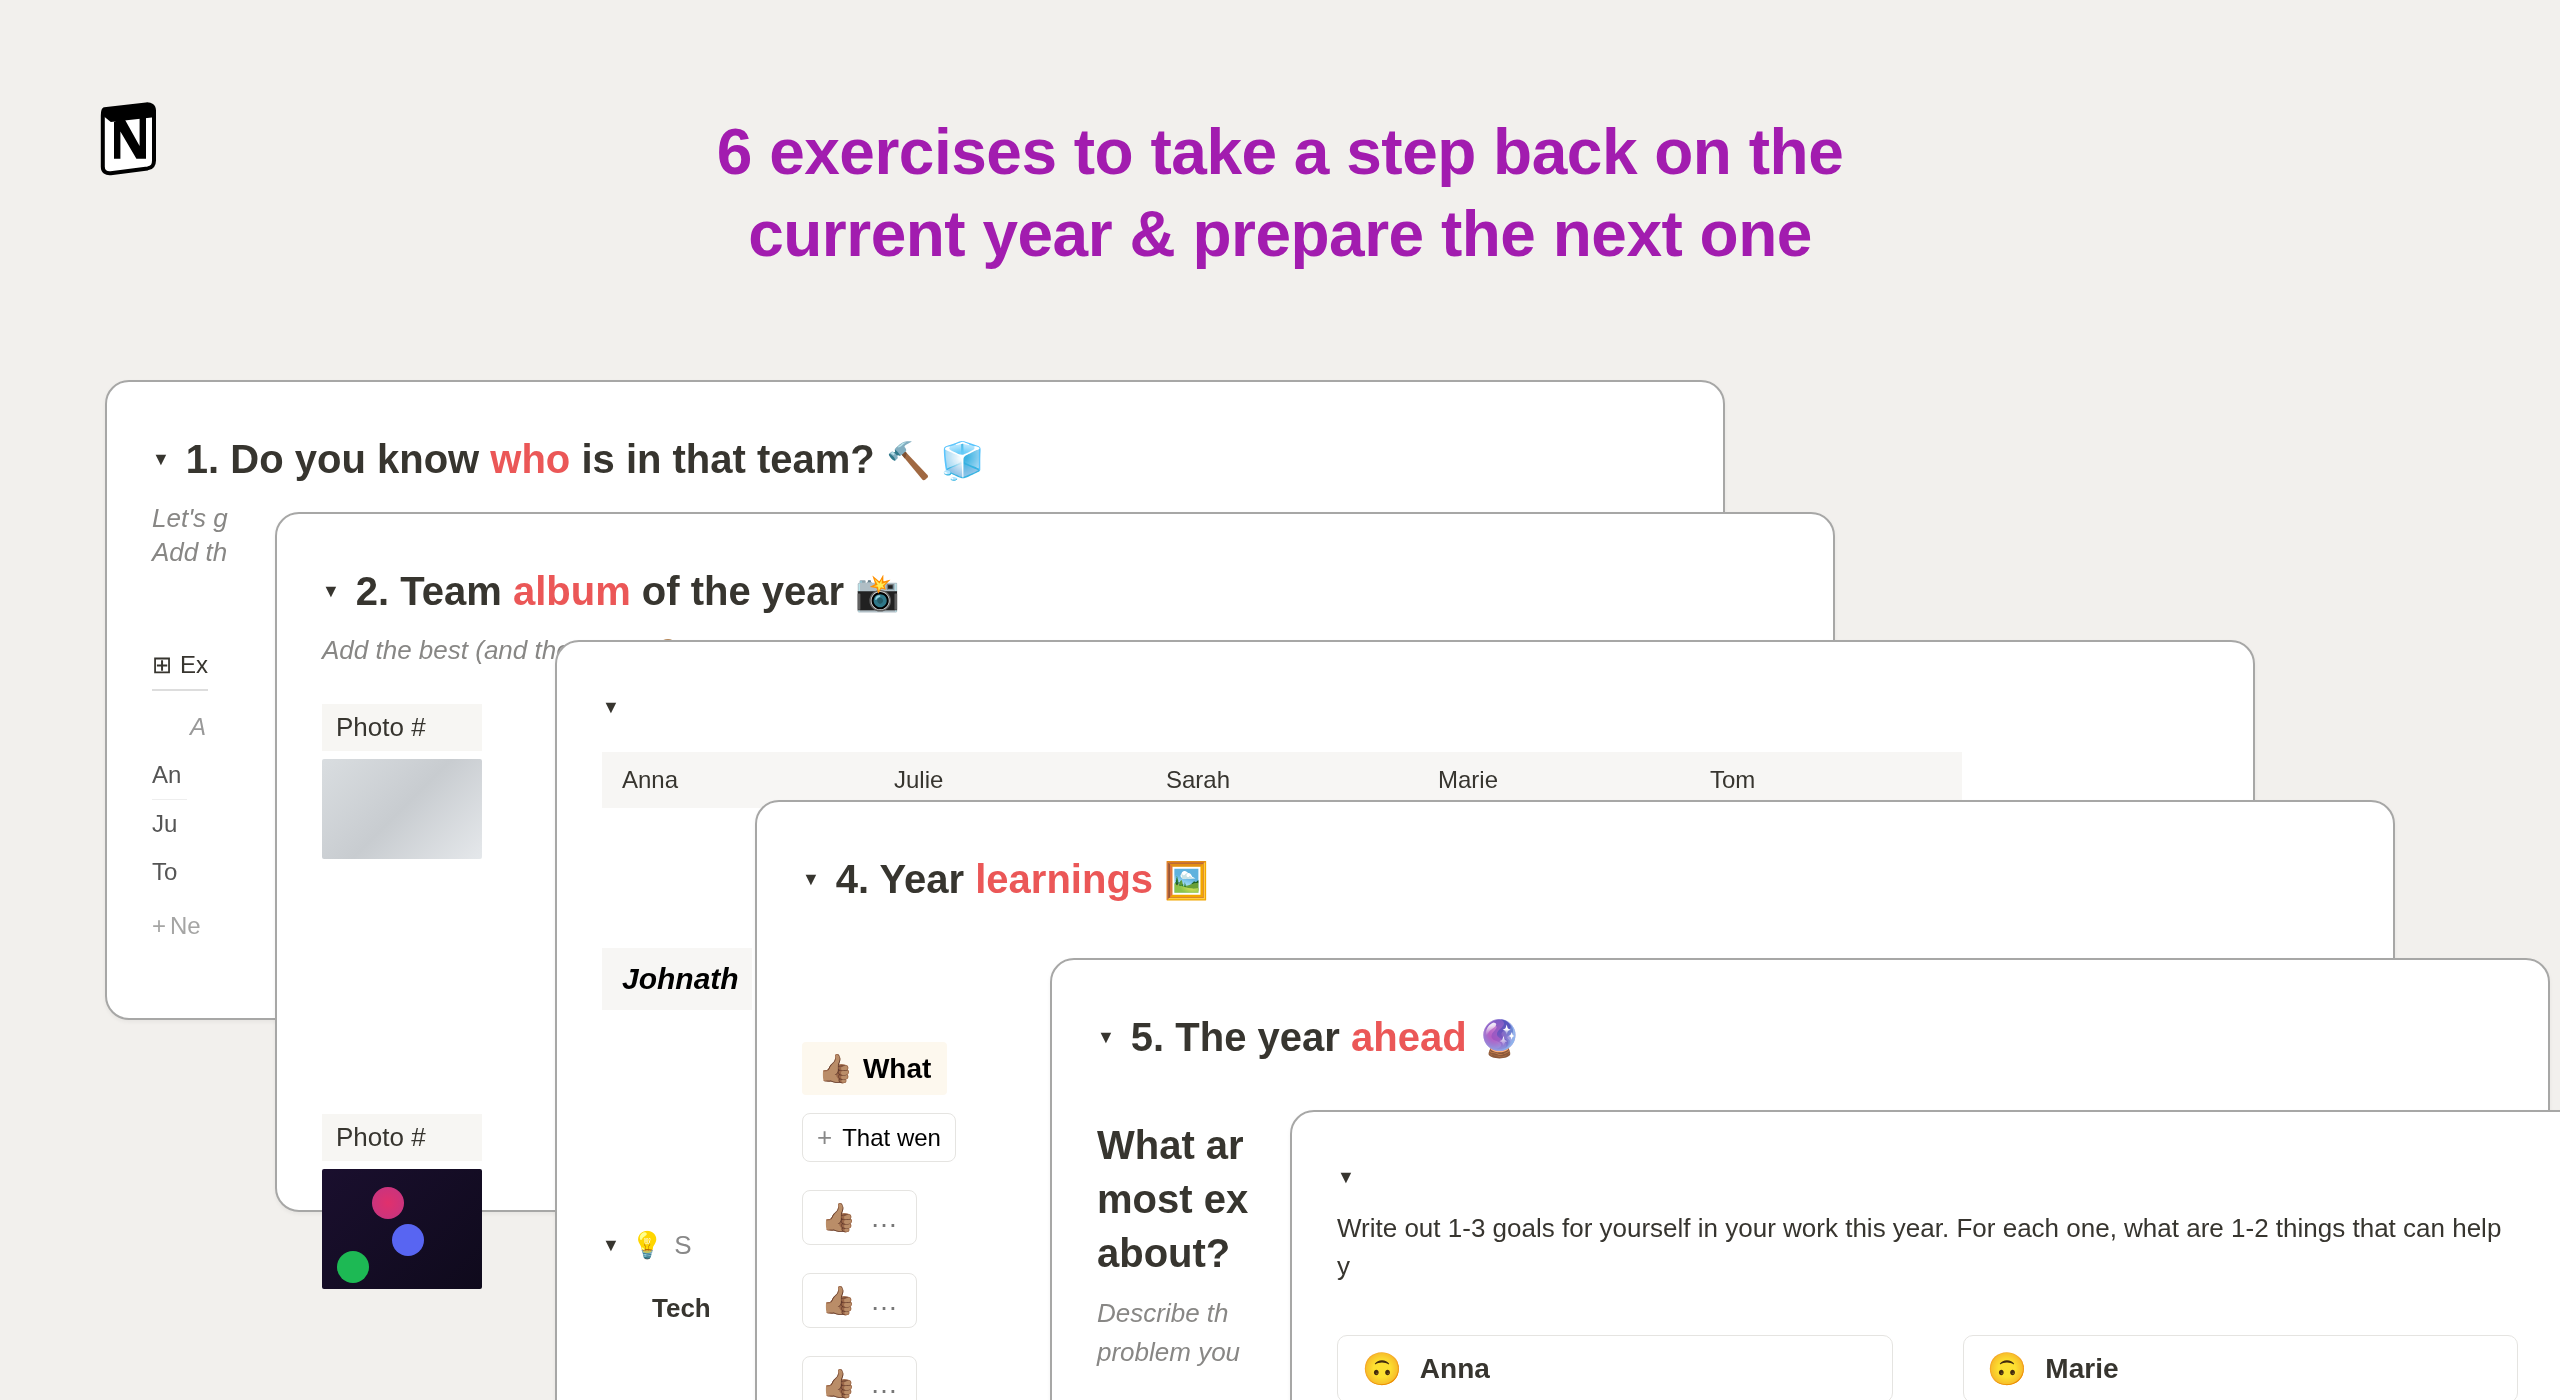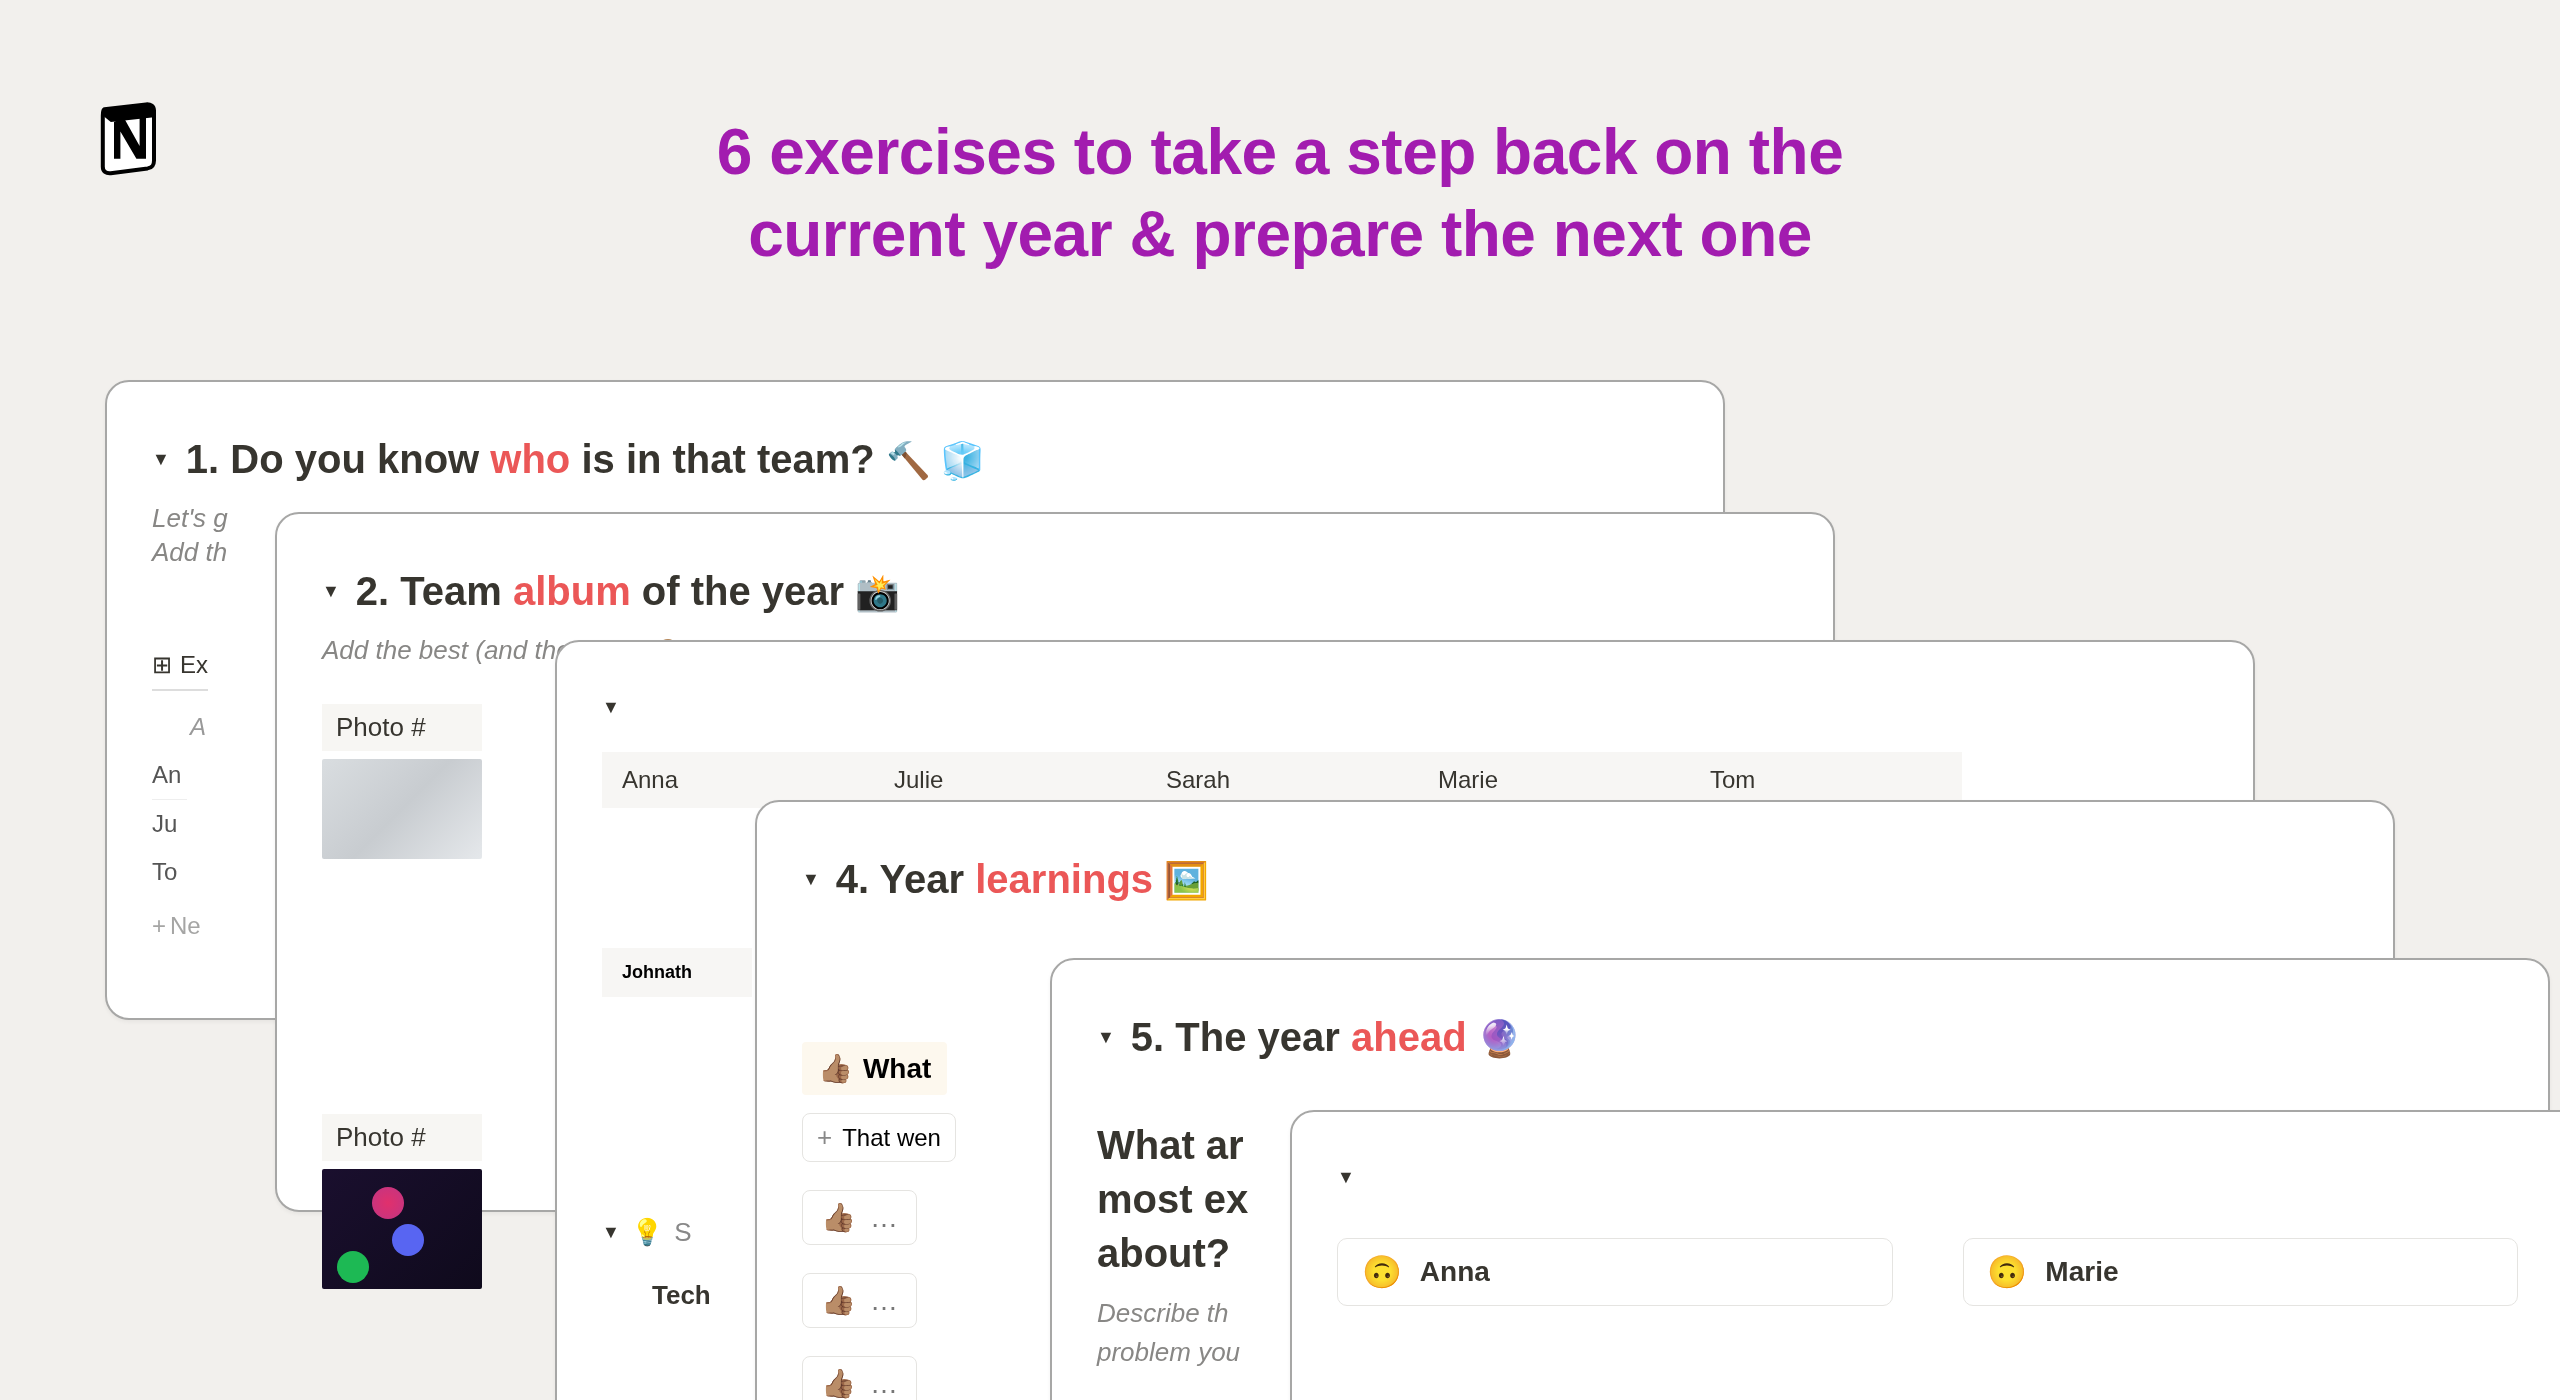--- a/index.html
+++ b/index.html
@@ -149,25 +149,26 @@
   font-size: 24px;
   color: #37352f;
 }
 #card3 .skill-header > div {
   flex: 1;
   padding: 14px 20px;
 }
 #card3 .skill-row2 {
   display: flex;
   background: #f7f6f4;
-  font-size: 18px;
+  font-size: 30px;
   font-weight: 600;
   margin-top: 140px;
   width: 150px;
   padding: 14px 20px;
+  font-style: italic;
 }
 #card3 .sub-toggle {
   margin-top: 220px;
   font-size: 26px;
   color: #888;
   display: flex;
   align-items: center;
   gap: 10px;
 }
 #card3 .tech-label {
@@ -402,20 +403,21 @@
   <div class="q-sub">
     <div>Describe th</div>
     <div>problem you</div>
   </div>
 </div>
 
 <div class="card" id="card6">
   <div class="card-heading">
     <span class="toggle-arrow">▼</span>
   </div>
+  <div class="goal-sub">Write out 1-3 goals for yourself in your work this year. For each one, what are 1-2 things that can help y</div>
   <div class="person-cards">
     <div class="person-card">
       <span class="face">🙃</span>
       <span>Anna</span>
     </div>
     <div class="person-card">
       <span class="face">🙃</span>
       <span>Marie</span>
     </div>
   </div>

